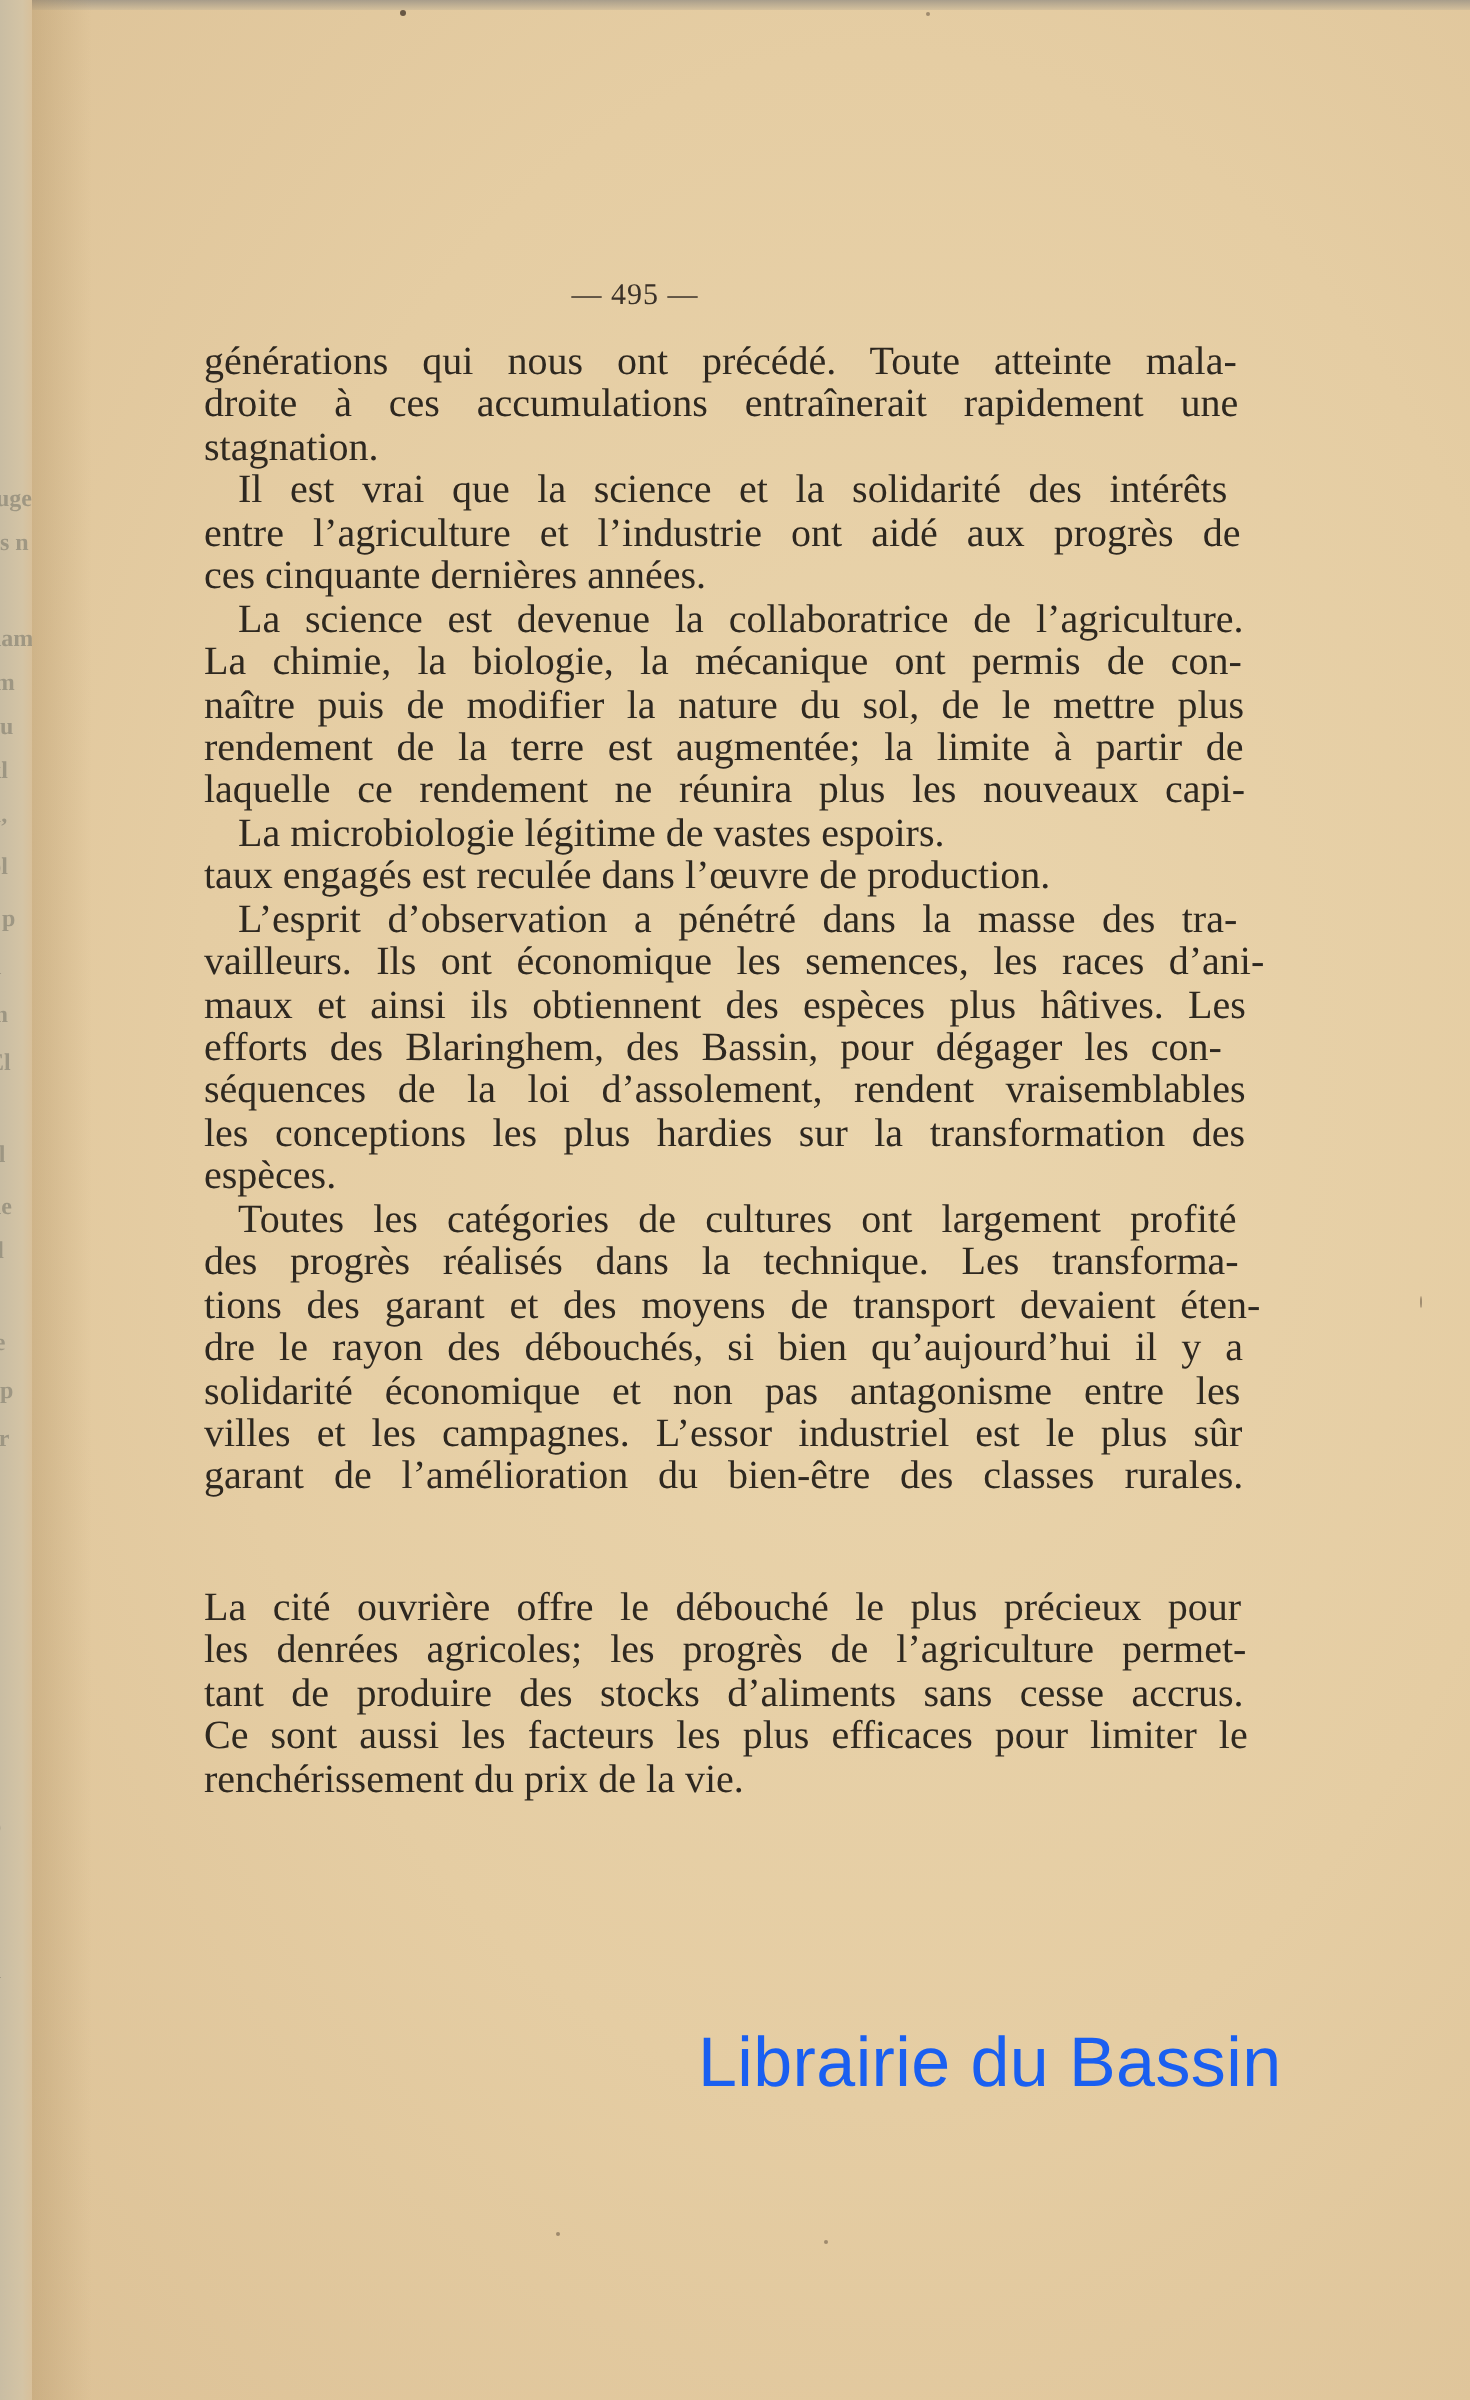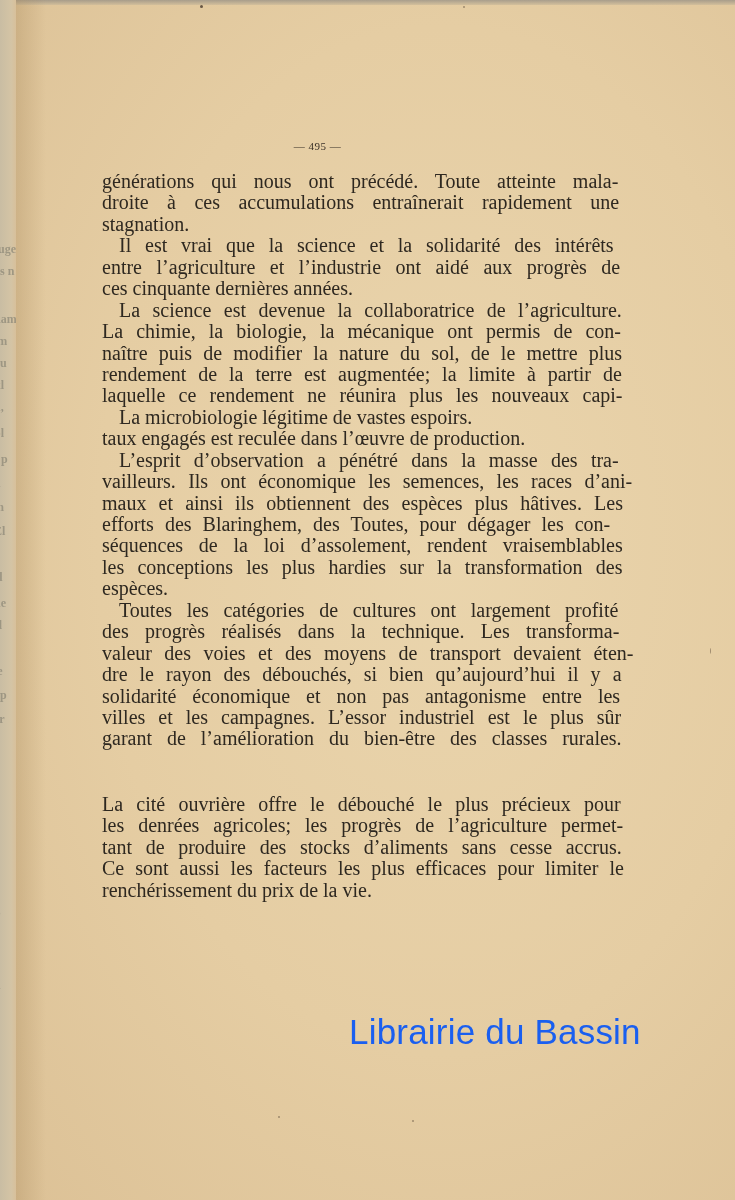--- a/index.html
+++ b/index.html
@@ -29,21 +29,21 @@
   .bleed {
     position: absolute; left: 0; top: 0; width: 16px; height: 1200px; overflow: hidden;
   }
   .bleed span {
     position: absolute; left: -6px; font-family: "Liberation Serif", serif;
     font-size: 12px; color: #8e8978; opacity: 0.75; white-space: nowrap;
     font-weight: bold;
   }
   .page-number {
     position: absolute; left: 0; width: 635px; top: 140px;
-    text-align: center; font-size: 11px; color: #3a3128;
+    text-align: center; font-size: 15px; color: #3a3128;
     font-family: "Liberation Serif", serif; letter-spacing: 0.5px;
   }
   .text-block {
     position: absolute; left: 102px; top: 171px; width: 436px;
     font-family: "Liberation Serif", serif;
     font-size: 20px; line-height: 21.45px; color: #2e2820;
   }
   .line {
     display: block; white-space: nowrap; text-align: justify;
     text-align-last: justify; height: 21.45px; overflow: visible;
@@ -108,27 +108,27 @@
       <span class="line indent" style="word-spacing: 7.42px; text-align: left; text-align-last: left;">La science est devenue la collaboratrice de l’agriculture.</span>
       <span class="line" style="word-spacing: 8.11px; text-align: left; text-align-last: left;">La chimie, la biologie, la mécanique ont permis de con-</span>
       <span class="line" style="word-spacing: 6.18px; text-align: left; text-align-last: left;">naître puis de modifier la nature du sol, de le mettre plus</span>
       <span class="line" style="word-spacing: 6.89px; text-align: left; text-align-last: left;">rendement de la terre est augmentée; la limite à partir de</span>
       <span class="line" style="word-spacing: 8.28px; text-align: left; text-align-last: left;">laquelle ce rendement ne réunira plus les nouveaux capi-</span>
       <span class="line indent last">La microbiologie légitime de vastes espoirs.</span>
       <span class="line last">taux engagés est reculée dans l’œuvre de production.</span>
       <span class="line indent" style="word-spacing: 8.26px; text-align: left; text-align-last: left;">L’esprit d’observation a pénétré dans la masse des tra-</span>
       <span class="line" style="word-spacing: 7.26px; text-align: left; text-align-last: left;">vailleurs. Ils ont économique les semences, les races d’ani-</span>
       <span class="line" style="word-spacing: 7.15px; text-align: left; text-align-last: left;">maux et ainsi ils obtiennent des espèces plus hâtives. Les</span>
-      <span class="line" style="word-spacing: 6.04px; text-align: left; text-align-last: left;">efforts des Blaringhem, des Toutes, pour dégager les con-</span>
+      <span class="line" style="word-spacing: 6.04px; text-align: left; text-align-last: left;">efforts des Blaringhem, des Bassin, pour dégager les con-</span>
       <span class="line" style="word-spacing: 10.8px; text-align: left; text-align-last: left;">séquences de la loi d’assolement, rendent vraisemblables</span>
       <span class="line" style="word-spacing: 8.27px; text-align: left; text-align-last: left;">les conceptions les plus hardies sur la transformation des</span>
       <span class="line last">espèces.</span>
       <span class="line indent" style="word-spacing: 9.62px; text-align: left; text-align-last: left;">Toutes les catégories de cultures ont largement profité</span>
       <span class="line" style="word-spacing: 11.39px; text-align: left; text-align-last: left;">des progrès réalisés dans la technique. Les transforma-</span>
-      <span class="line" style="word-spacing: 7.4px; text-align: left; text-align-last: left;">valeur des voies et des moyens de transport devaient éten-</span>
+      <span class="line" style="word-spacing: 7.4px; text-align: left; text-align-last: left;">tions des garant et des moyens de transport devaient éten-</span>
       <span class="line" style="word-spacing: 7.02px; text-align: left; text-align-last: left;">dre le rayon des débouchés, si bien qu’aujourd’hui il y a</span>
       <span class="line" style="word-spacing: 10.94px; text-align: left; text-align-last: left;">solidarité économique et non pas antagonisme entre les</span>
       <span class="line" style="word-spacing: 8.02px; text-align: left; text-align-last: left;">villes et les campagnes. L’essor industriel est le plus sûr</span>
       <span class="line" style="word-spacing: 9.97px; text-align: center; text-align-last: left;">garant de l’amélioration du bien-être des classes rurales.</span>
       <span class="line" style="word-spacing: 8.24px; text-align: left; text-align-last: left; margin-top: 44px;">La cité ouvrière offre le débouché le plus précieux pour</span>
       <span class="line" style="word-spacing: 9.01px; text-align: left; text-align-last: left;">les denrées agricoles; les progrès de l’agriculture permet-</span>
       <span class="line" style="word-spacing: 8.67px; text-align: left; text-align-last: left;">tant de produire des stocks d’aliments sans cesse accrus.</span>
       <span class="line" style="word-spacing: 6.01px; text-align: left; text-align-last: left;">Ce sont aussi les facteurs les plus efficaces pour limiter le</span>
       <span class="line last">renchérissement du prix de la vie.</span>
     </div>

